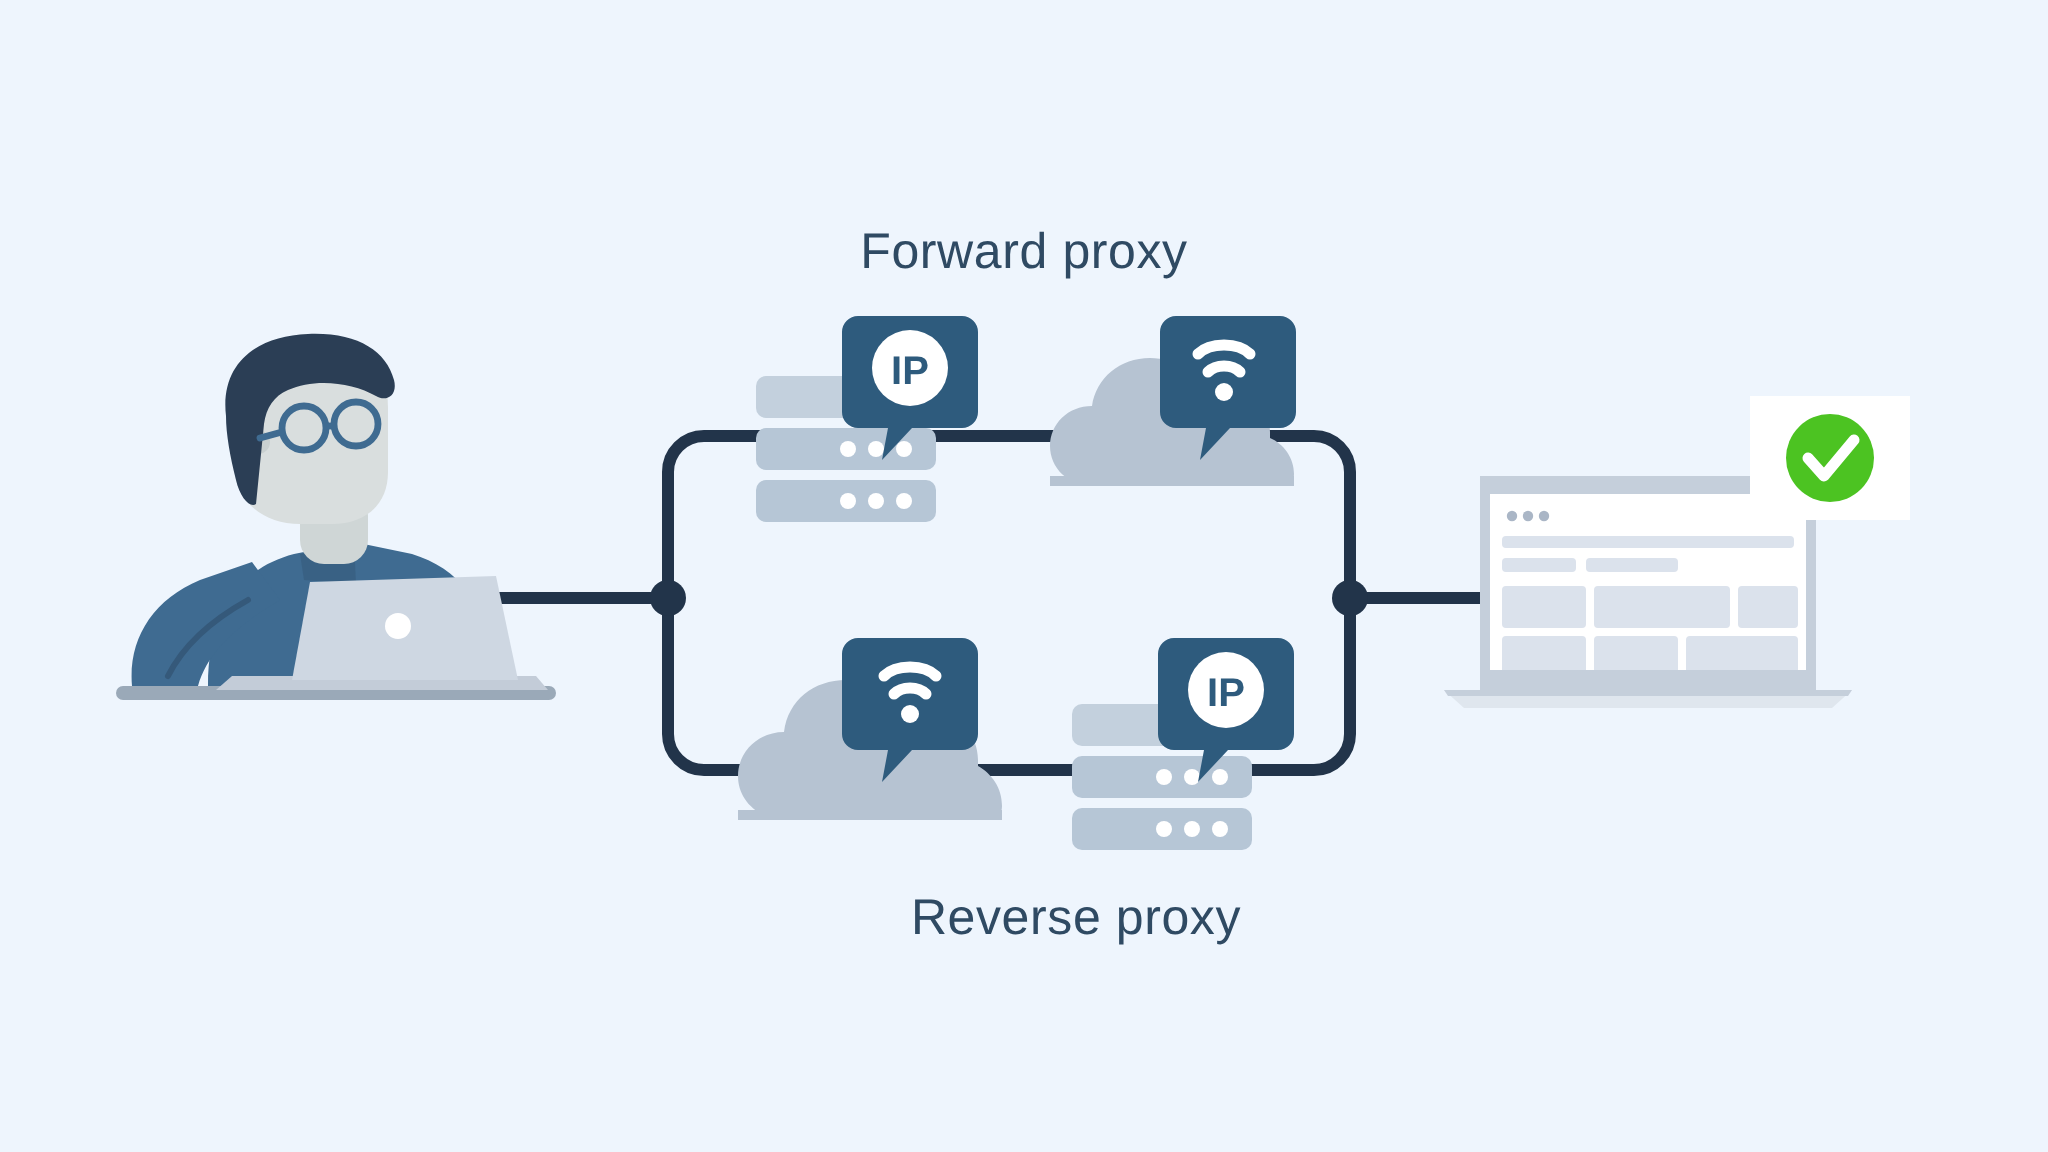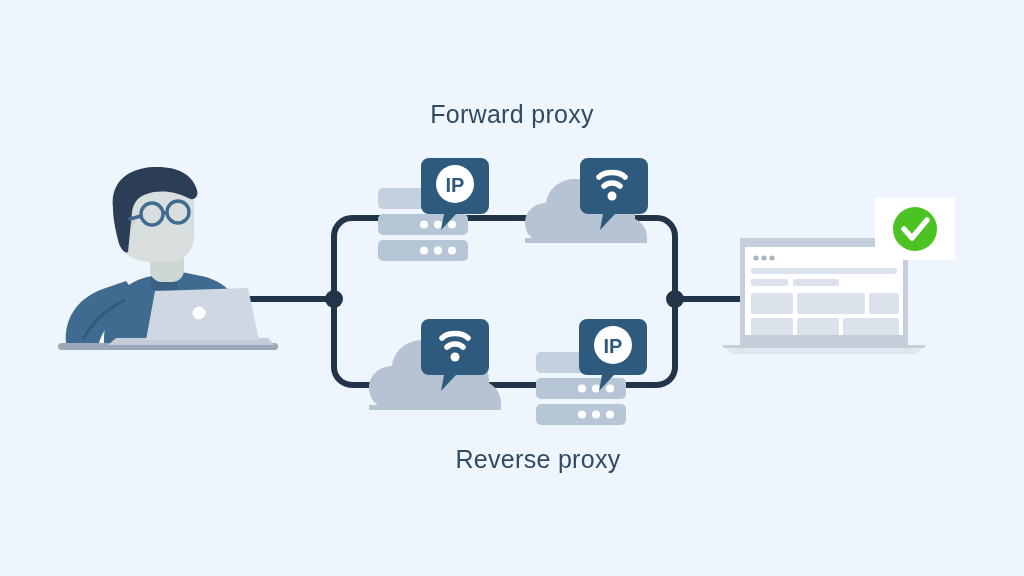--- a/index.html
+++ b/index.html
@@ -28,21 +28,21 @@
     position: absolute;
     font-family: "Liberation Sans", sans-serif;
     font-size: 25px;
     letter-spacing: 0.3px;
     color: #2f4a63;
     text-align: center;
     width: 100%;
     left: 0;
     white-space: nowrap;
   }
-  #label-forward { top: 100px; }
+  #label-forward { top: 112px; }
   #label-reverse { top: 445px; padding-left: 26px; }
 </style>
 </head>
 <body>
 
 <div id="stage">
 
   <svg width="1024" height="576" viewBox="0 0 1024 576">
 
     <defs>

